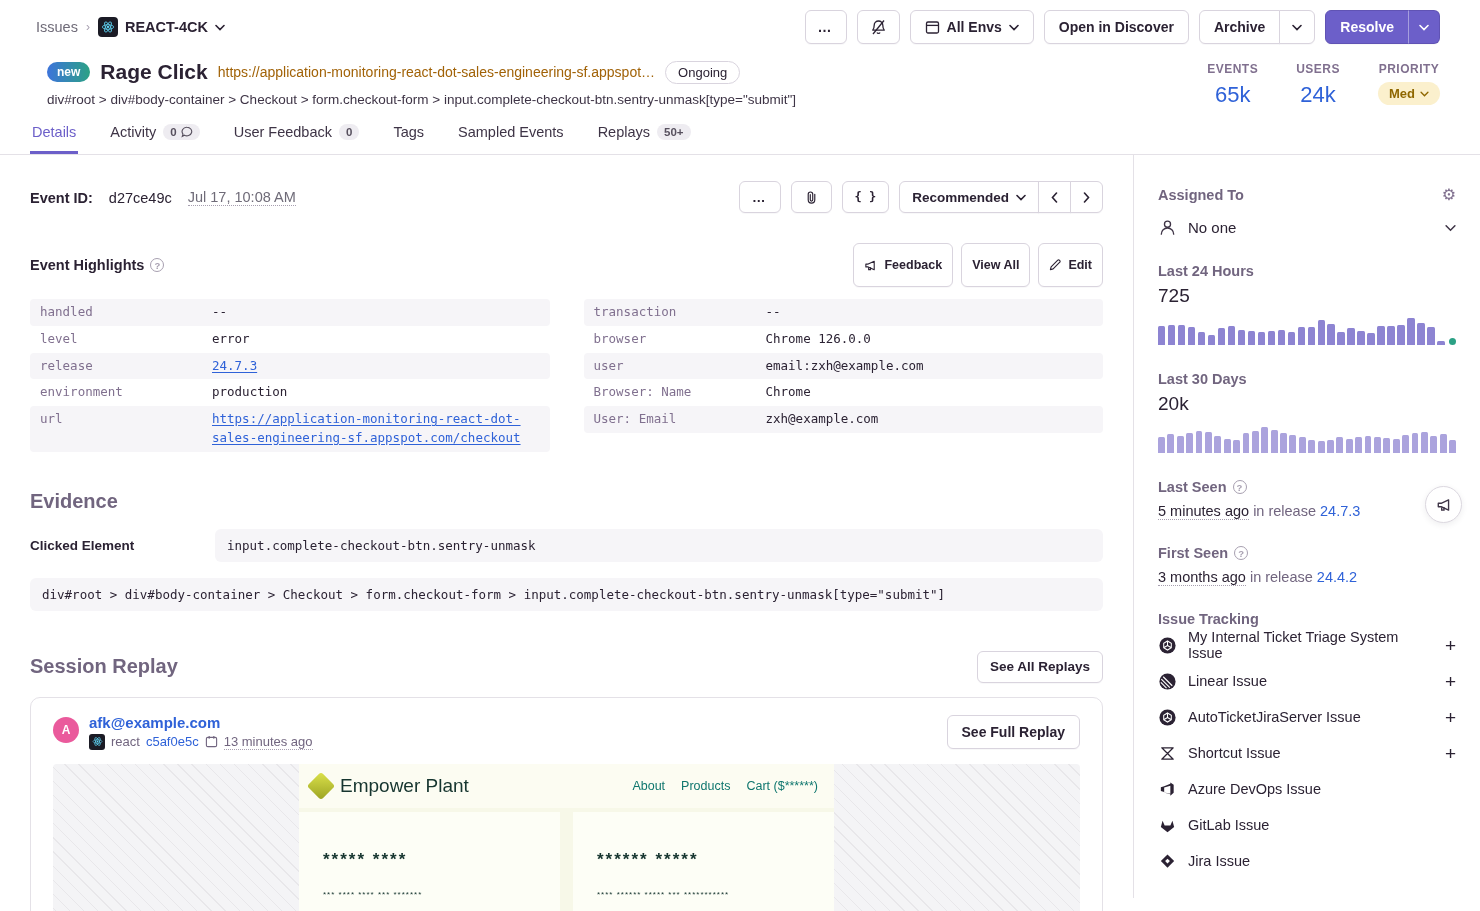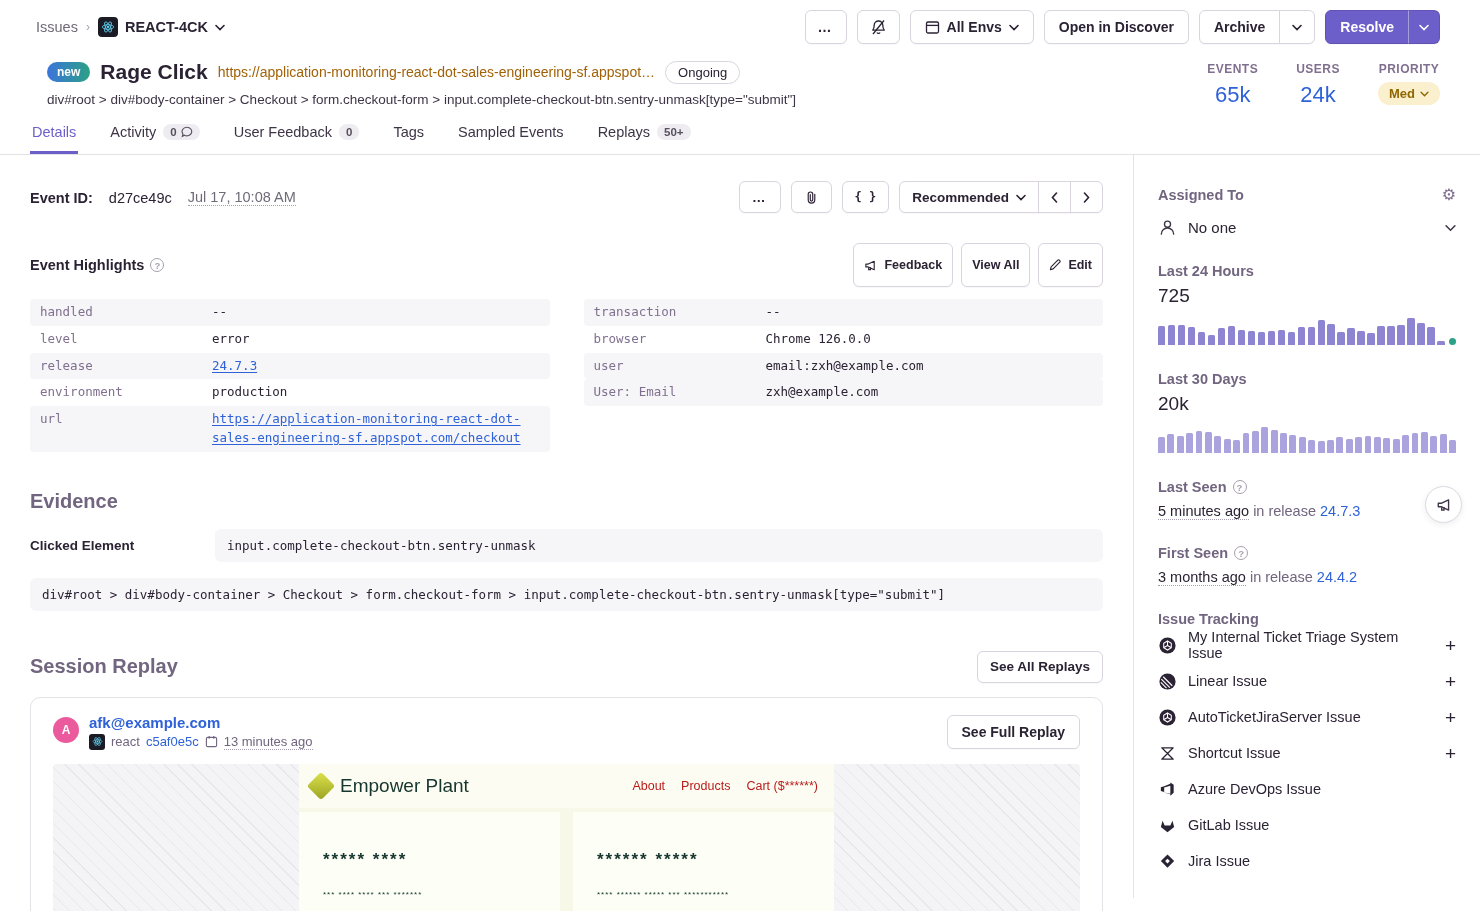--- a/index.html
+++ b/index.html
@@ -106,21 +106,21 @@
   .preview-wrap { padding:0 22px; }
   .preview {
     height:200px; border-radius:4px 4px 0 0; overflow:hidden;
     background:#f4f4f6;
     background-image:repeating-linear-gradient(45deg, rgba(0,0,0,0) 0 9px, #e8e7ea 9px 10px);
   }
   .site { width:535px; margin:0 auto; height:100%; background:#f7f8e8; }
   .site-header { display:flex; justify-content:space-between; align-items:center; background:#fcfcf2; padding:11px 16px 11px 12px; }
   .brand { display:flex; align-items:center; gap:9px; font-size:19px; color:#16352f; }
   .logo-diamond { width:20px; height:20px; background:linear-gradient(135deg,#dce24b,#9ba323); transform:rotate(45deg); border-radius:3px; }
-  .site-nav { display:flex; gap:16px; font-size:12.5px; color:#b91c1c; }
+  .site-nav { display:flex; gap:16px; font-size:12.5px; color:#0f766e; }
   .site-body { display:flex; gap:13px; padding-top:4px; height:100%; }
   .product-card { flex:1; background:#fdfef6; padding:38px 24px 20px 24px; }
   .product-title { font-size:17px; font-weight:700; color:#16352f; letter-spacing:2px; }
   .product-desc { font-size:8px; color:#16352f; margin-top:20px; letter-spacing:1px; }
 
   
   .side-block { margin-bottom:26px; }
   .side-title { font-size:14.5px; font-weight:700; color:#71657f; display:flex; align-items:center; gap:6px; }
   .assigned-head { display:flex; justify-content:space-between; align-items:center; }
   .gear { color:#80708f; font-size:16px; cursor:pointer; }
@@ -370,20 +370,24 @@
             <span class="kv-val">--</span>
           </div>
           <div class="kv-row">
             <span class="kv-key">browser</span>
             <span class="kv-val">Chrome 126.0.0</span>
           </div>
           <div class="kv-row shaded">
             <span class="kv-key">user</span>
             <span class="kv-val">email:zxh@example.com</span>
           </div>
+          <div class="kv-row">
+            <span class="kv-key">Browser: Name</span>
+            <span class="kv-val">Chrome</span>
+          </div>
           <div class="kv-row shaded">
             <span class="kv-key">User: Email</span>
             <span class="kv-val">zxh@example.com</span>
           </div>
         </div>
     </div>
 
     <div class="evidence">
       <div class="sub-heading">Evidence</div>
       <div id="evidence-rows">

